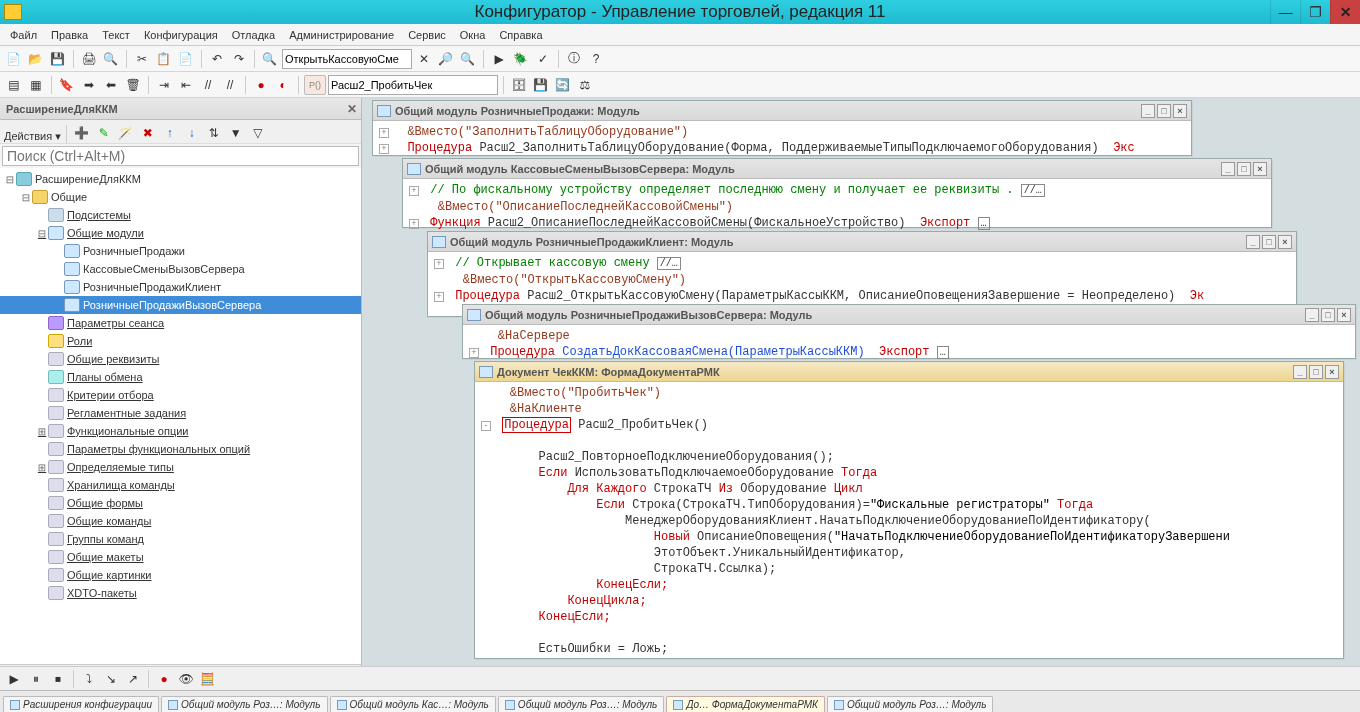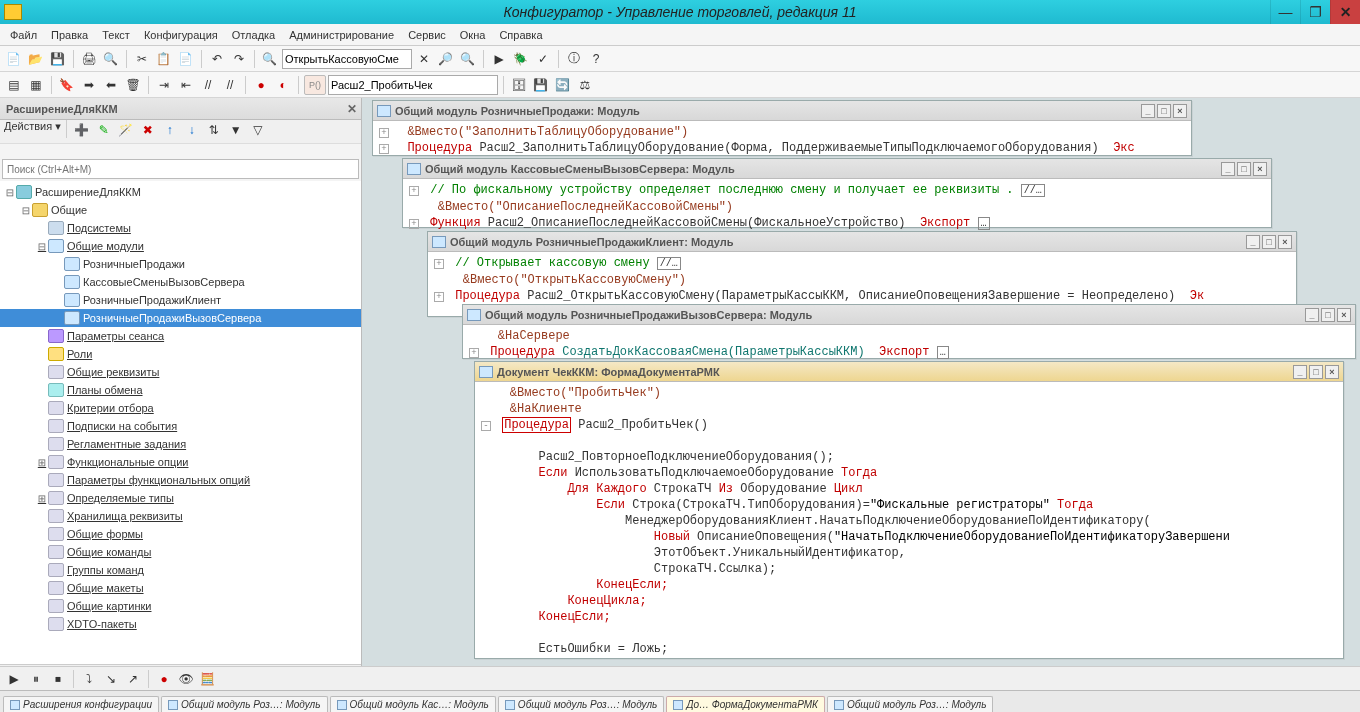--- a/index.html
+++ b/index.html
@@ -1,21 +1,21 @@
 <!DOCTYPE html>
 <html><head>
 <meta charset="utf-8">
 <style>
 * { box-sizing: border-box; margin: 0; padding: 0; }
 body { font-family: Tahoma, Arial, sans-serif; font-size: 11px; background: #d8e2e4; width: 1360px; height: 712px; overflow: hidden; position: relative; color: #333; }
 
 
 .title-bar { height: 24px; background: linear-gradient(#2ecfe0, #1fbad0); display: flex; align-items: center; position: relative; }
 .title-bar .app-icon { width: 18px; height: 16px; margin: 0 4px; background: #fc3; border: 1px solid #a80; }
-.title-bar .title-text { position: absolute; left: 50%; transform: translateX(-50%); font-size: 14px; color: #222; font-style: italic; }
+.title-bar .title-text { position: absolute; left: 50%; transform: translateX(-50%); font-size: 17px; color: #222; }
 .title-bar .win-ctrl { position: absolute; right: 0; display: flex; }
 .title-bar .win-ctrl div { width: 30px; height: 24px; display: flex; align-items: center; justify-content: center; border-left: 1px solid rgba(0,0,0,0.1); font-size: 14px; }
 .title-bar .win-ctrl .close { background: #c94040; color: #222; font-weight: bold; }
 
 
 .menu-bar { height: 22px; background: #f5f5f5; display: flex; align-items: center; padding: 0 4px; gap: 2px; border-bottom: 1px solid #ccc; }
 .menu-bar span { padding: 2px 6px; cursor: default; }
 
 
 .toolbar-row { height: 26px; background: #f7f7f7; border-bottom: 1px solid #d5d5d5; display: flex; align-items: center; padding: 0 4px; gap: 2px; }
@@ -23,23 +23,23 @@
 .sep { width: 1px; height: 18px; background: #ccc; margin: 0 3px; }
 .combo { height: 20px; border: 1px solid #aaa; background: #fff; font-size: 11px; padding: 0 2px; }
 
 
 .main { position: absolute; top: 98px; left: 0; right: 0; bottom: 24px; display: flex; }
 
 
 .sidebar { width: 362px; background: #f4f4f4; border-right: 1px solid #bbb; display: flex; flex-direction: column; }
 .side-header { height: 22px; background: linear-gradient(#e8e8e8,#dcdcdc); border-bottom: 1px solid #bbb; display: flex; align-items: center; padding: 0 6px; font-weight: bold; color: #555; position: relative; }
 .side-header .close-x { position: absolute; right: 4px; font-size: 12px; color: #666; }
-.side-toolbar { height: 24px; background: #f0f0f0; border-bottom: 1px solid #ddd; display: flex; align-items: flex-start; padding: 0 4px; gap: 2px; }
+.side-toolbar { height: 24px; background: #f0f0f0; border-bottom: 1px solid #ddd; display: flex; align-items: flex-end; padding: 0 4px; gap: 2px; }
 .search-row { padding: 2px; }
-.search-row input { width: 100%; height: 20px; border: 1px solid #bbb; padding: 0 4px; color: #888; font-size: 10px; margin-top: 13px; }
+.search-row input { width: 100%; height: 20px; border: 1px solid #bbb; padding: 0 4px; color: #888; font-size: 14px; }
 .tree { flex: 1; overflow: auto; background: #fff; padding: 2px 0; }
 .tree-row { display: flex; align-items: center; height: 18px; padding: 0 4px; cursor: default; white-space: nowrap; }
 .tree-row .exp { width: 12px; text-align: center; color: #666; font-size: 10px; }
 .tree-row .ico { width: 16px; height: 14px; margin-right: 3px; display: inline-block; border-radius: 2px; }
 .tree-row.selected { background: #3f8dd8; color: #fff; }
 .tree-row.l0 { padding-left: 4px; }
 .tree-row.l1 { padding-left: 20px; }
 .tree-row.l2 { padding-left: 36px; text-decoration: underline; }
 .tree-row.l3 { padding-left: 52px; }
 .ico-folder { background: #f5d56b; border: 1px solid #c9a030; }
@@ -63,21 +63,21 @@
 .cw-title .ico-m { width: 14px; height: 12px; background: #cde8ff; border: 1px solid #79b; }
 .cw-title .spacer { flex: 1; }
 .cw-title .wctrl { display: flex; gap: 2px; }
 .cw-title .wctrl span { width: 14px; height: 14px; border: 1px solid #999; background: #f0f0f0; font-size: 9px; text-align: center; line-height: 12px; color: #555; }
 .code-body { padding: 3px 6px; font-family: Consolas, "Courier New", monospace; font-size: 12px; line-height: 16px; white-space: pre; overflow: hidden; }
 .fold { color: #888; border: 1px solid #aaa; font-size: 9px; width: 10px; height: 10px; display: inline-block; text-align: center; line-height: 9px; margin-right: 4px; }
 .cmt { color: #008000; }
 .kw { color: #c00000; }
 .str { color: #000000; }
 .amp { color: #963a1e; }
-.fn { color: #0f766e; }
+.fn { color: #1d4ed8; }
 .box { border: 1px solid #888; padding: 0 2px; font-size: 10px; }
 
 
 .bottom-tool { height: 24px; background: #f0f0f0; border-top: 1px solid #ccc; display: flex; align-items: center; padding: 0 4px; gap: 2px; }
 .btm-tabs { position: absolute; bottom: 0; left: 0; right: 0; height: 22px; background: #e9e9e9; border-top: 1px solid #bbb; display: flex; align-items: flex-end; padding: 0 3px; gap: 2px; font-style: italic; }
 .btm-tab { padding: 2px 6px; background: #f5f5f5; border: 1px solid #bbb; border-bottom: none; border-radius: 2px 2px 0 0; font-size: 10px; display: flex; align-items: center; gap: 3px; max-width: 180px; white-space: nowrap; overflow: hidden; }
 .btm-tab.active { background: #fffae0; border-color: #caa; }
 .btm-tab .ti { width: 10px; height: 10px; background: #cde8ff; border: 1px solid #79b; }
 </style>
 </head>
@@ -245,46 +245,41 @@
           <span>Планы обмена</span>
         </div>
         <div class="tree-row l2">
           <span class="exp"></span>
           <span class="ico ico-misc"></span>
           <span>Критерии отбора</span>
         </div>
         <div class="tree-row l2">
           <span class="exp"></span>
           <span class="ico ico-misc"></span>
-          <span>Подписки на события</span>
-        </div>
-        <div class="tree-row l2">
-          <span class="exp"></span>
-          <span class="ico ico-misc"></span>
           <span>Регламентные задания</span>
         </div>
         <div class="tree-row l2">
           <span class="exp">⊞</span>
           <span class="ico ico-misc"></span>
           <span>Функциональные опции</span>
         </div>
         <div class="tree-row l2">
           <span class="exp"></span>
           <span class="ico ico-misc"></span>
           <span>Параметры функциональных опций</span>
         </div>
         <div class="tree-row l2">
           <span class="exp">⊞</span>
           <span class="ico ico-misc"></span>
           <span>Определяемые типы</span>
         </div>
         <div class="tree-row l2">
           <span class="exp"></span>
           <span class="ico ico-misc"></span>
-          <span>Хранилища реквизиты</span>
+          <span>Хранилища команды</span>
         </div>
         <div class="tree-row l2">
           <span class="exp"></span>
           <span class="ico ico-misc"></span>
           <span>Общие формы</span>
         </div>
         <div class="tree-row l2">
           <span class="exp"></span>
           <span class="ico ico-misc"></span>
           <span>Общие команды</span>

